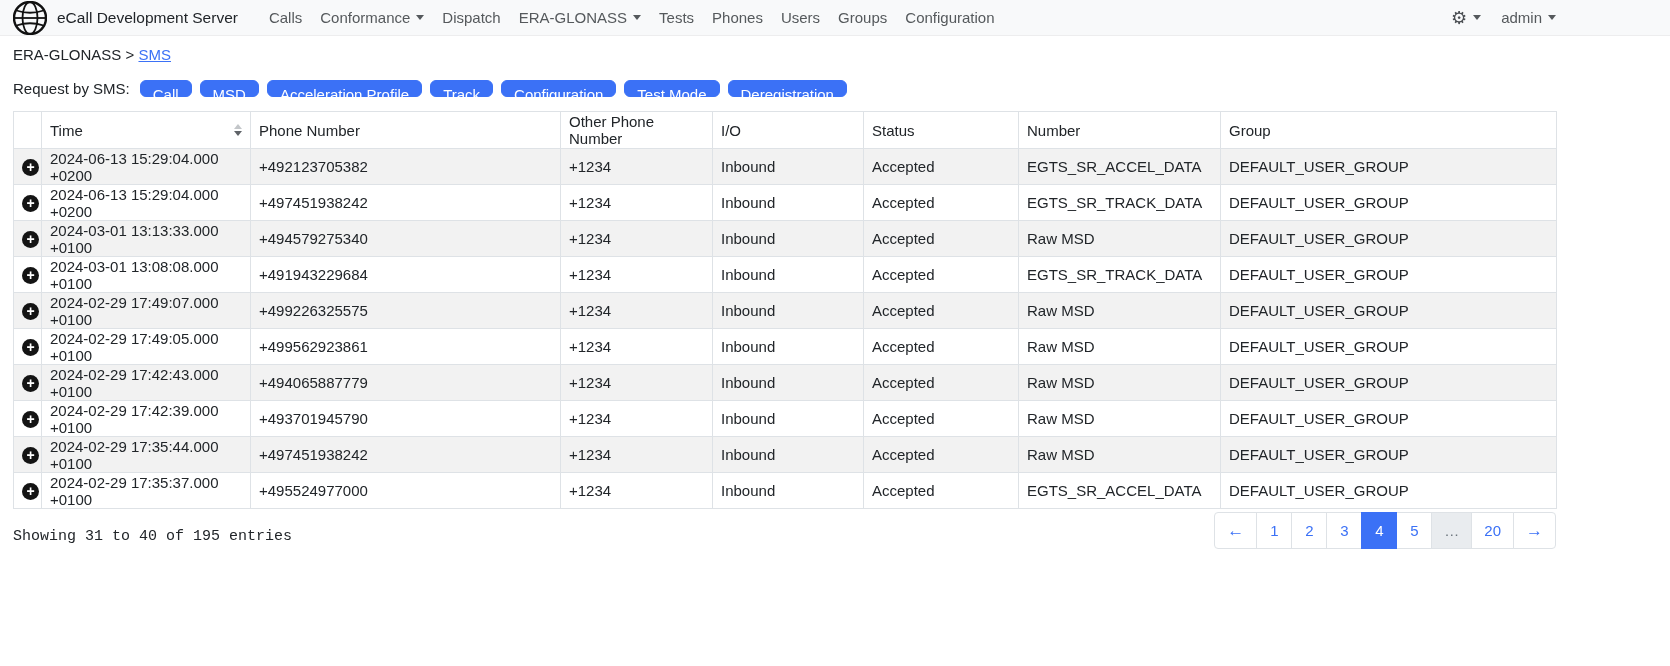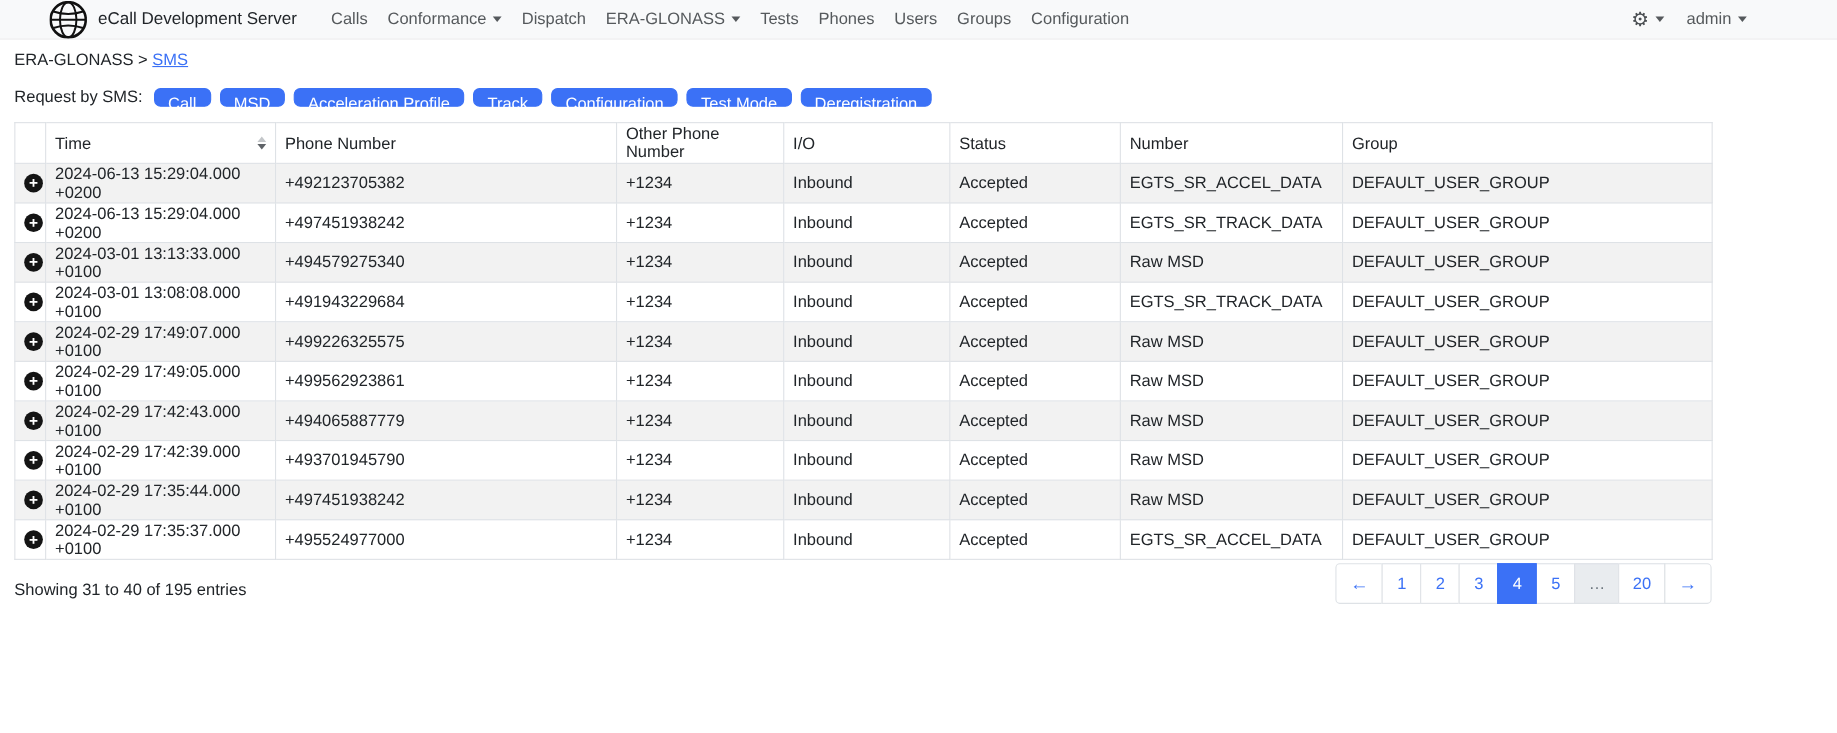--- a/index.html
+++ b/index.html
@@ -3,21 +3,21 @@
 <meta charset="utf-8">
 <style>
   * { box-sizing: border-box; margin: 0; padding: 0; }
   html, body { background: #ffffff; }
   body {
     width: 1670px; height: 666px; overflow: hidden;
     font-family: "Liberation Sans", "DejaVu Sans", sans-serif;
     color: #212529; font-size: 15px;
   }
   
-  .navbar { height: 36px; background: #f8f9fa; border-bottom: 1px solid #ededee; padding-left: 32px; }
+  .navbar { height: 36px; background: #f8f9fa; border-bottom: 1px solid #ededee; }
   .navbar-inner { width: 1543px; margin: 0 13px; height: 100%; display: flex; align-items: center; }
   .brand { display: flex; align-items: center; cursor: pointer; }
   .logo { width: 34px; height: 34px; flex: 0 0 auto; }
   .brand-name { margin-left: 10px; font-size: 15.5px; font-weight: 500; color: #212529; white-space: nowrap; }
   .nav-menu { display: flex; align-items: center; margin-left: 22px; }
   .nav-item { color: #55595c; padding: 0 9px; cursor: pointer; white-space: nowrap; display: flex; align-items: center; }
   .caret { width: 0; height: 0; border-left: 4.5px solid transparent; border-right: 4.5px solid transparent;
            border-top: 5px solid #55595c; margin-left: 6px; display: inline-block; }
   .navbar-right { margin-left: auto; display: flex; align-items: center; gap: 20px; }
   .gear-wrap { display: flex; align-items: center; cursor: pointer; color: #4a4e52; }
@@ -67,21 +67,21 @@
   .sort-down { width: 0; height: 0; border-left: 4px solid transparent; border-right: 4px solid transparent;
                border-top: 5px solid #5f6368; }
   td.expand-cell { text-align: center; padding: 0; }
   .expand-btn {
     width: 17px; height: 17px; border-radius: 50%; background: #141414; color: #fff; border: none;
     display: inline-flex; align-items: center; justify-content: center;
     font-size: 14px; font-weight: 700; line-height: 1; cursor: pointer; padding: 0 0 1px 0;
   }
   
   .footer-row { margin-top: 3px; display: flex; align-items: flex-start; justify-content: space-between; }
-  .showing { margin-top: 16px; }
+  .showing { margin-top: 16px; font-family: Liberation Mono, monospace; }
   .pagination { display: flex; margin-top: 0; }
   .page-btn {
     min-width: 36px; height: 37px; padding: 0 12px; background: #fff; border: 1px solid #dee2e6;
     color: #3b71f6; font-size: 15px; font-family: inherit; cursor: pointer; margin-left: -1px;
     display: flex; align-items: center; justify-content: center;
   }
   .page-btn:first-child { border-radius: 4px 0 0 4px; margin-left: 0; }
   .page-btn:last-child { border-radius: 0 4px 4px 0; }
   .page-btn.active { background: #3b71f6; border-color: #3b71f6; color: #fff; z-index: 2; }
   .page-btn.ellipsis { background: #e9ecef; color: #6c757d; cursor: default; }

